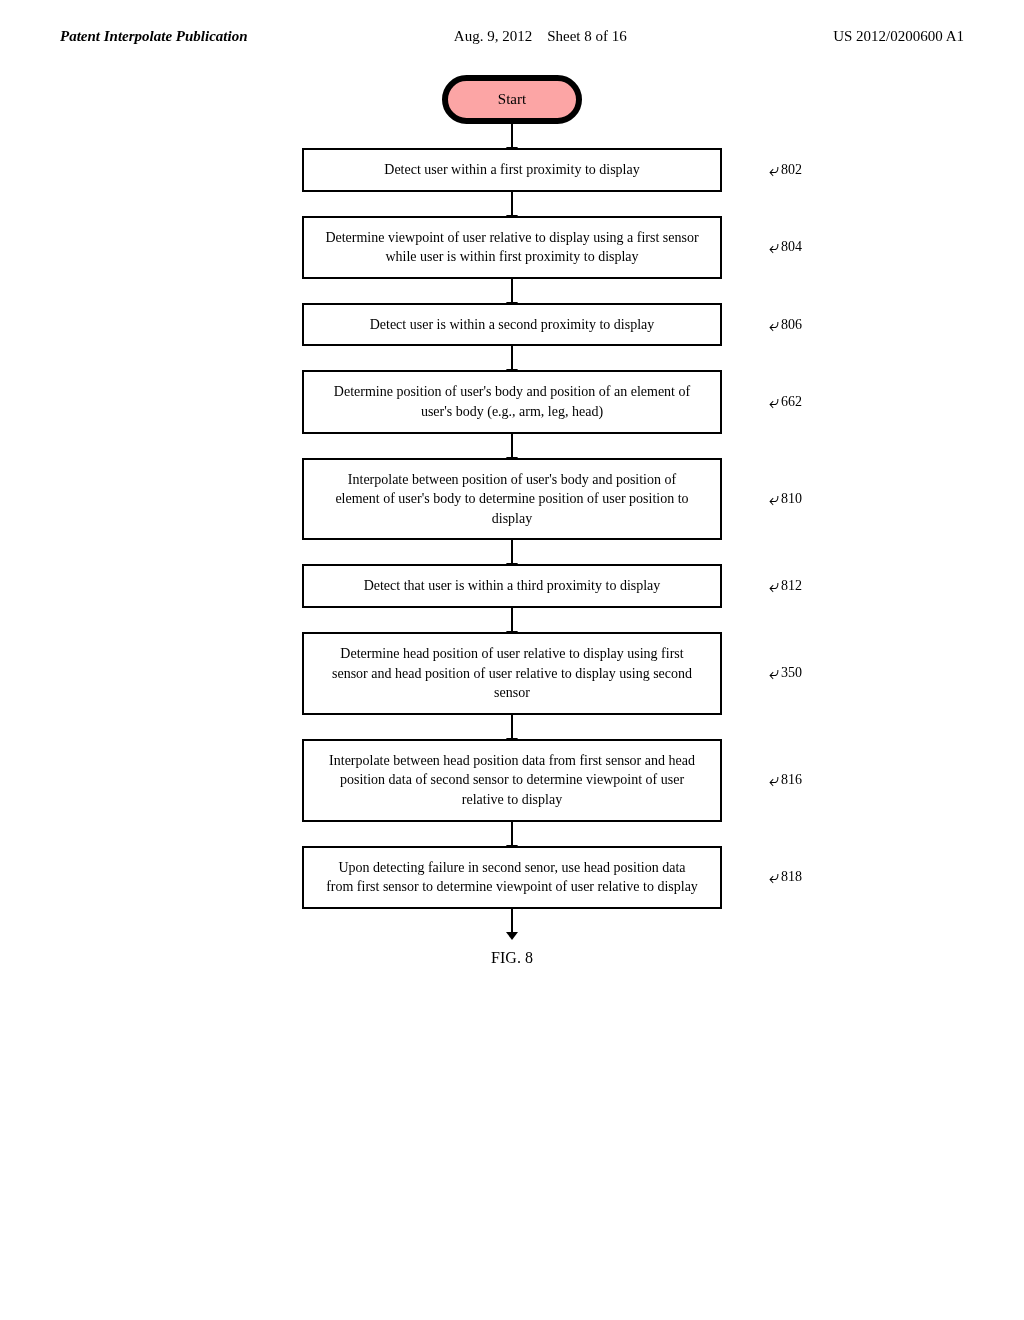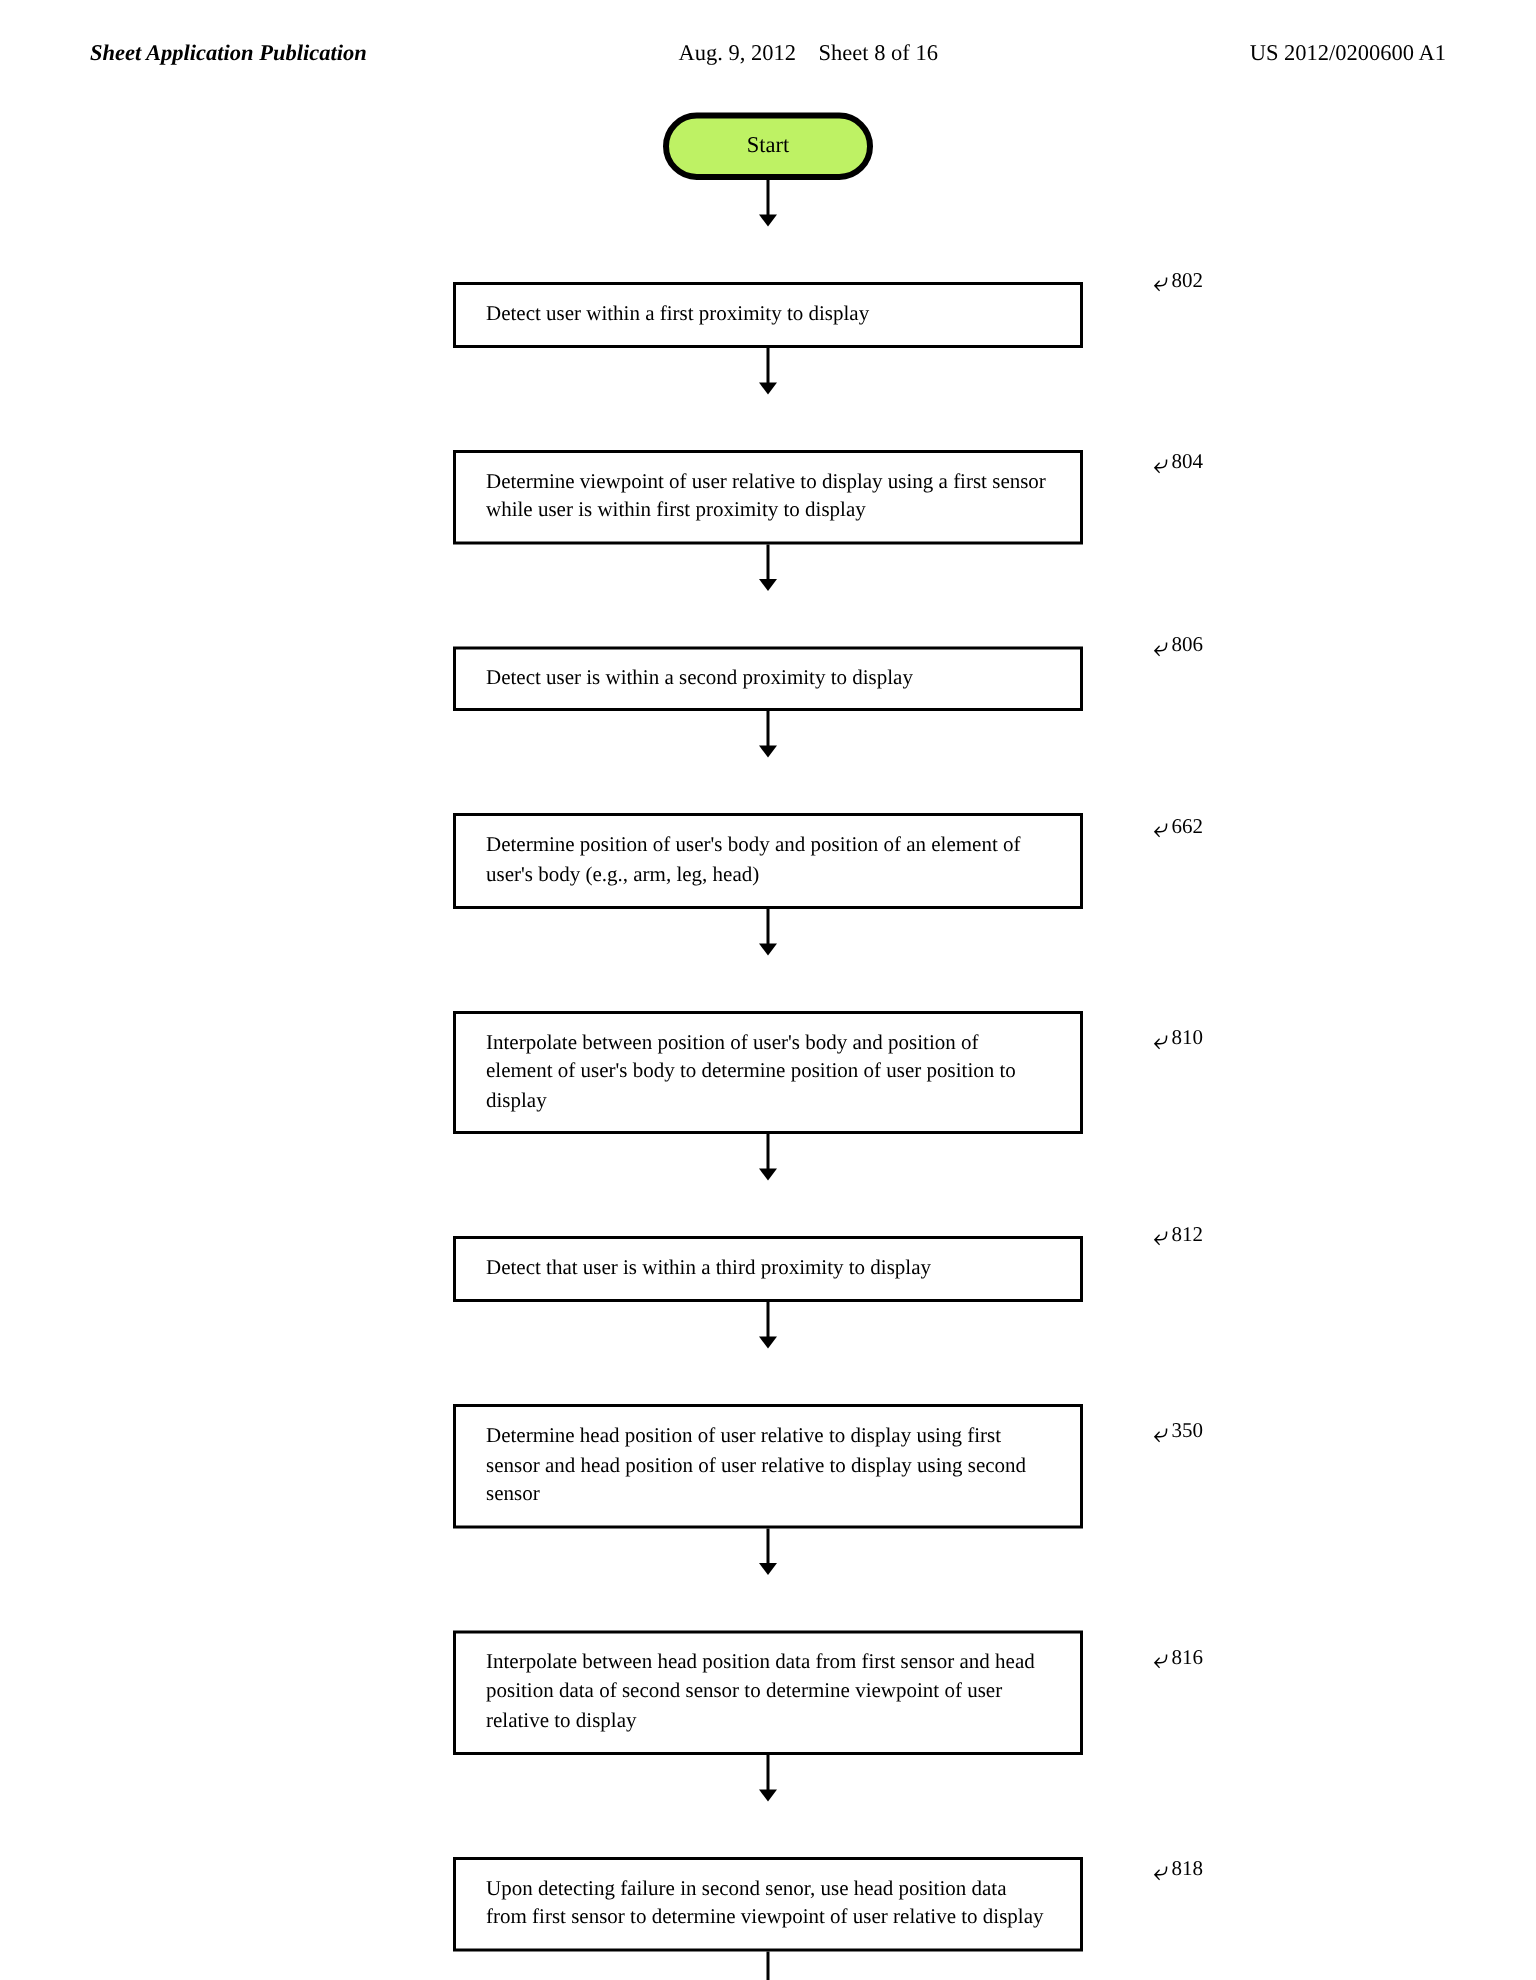--- a/index.html
+++ b/index.html
@@ -36,37 +36,37 @@
     .diagram-container {
       display: flex;
       flex-direction: column;
       align-items: center;
       padding-top: 30px;
       gap: 0;
     }
 
     
     .oval {
-      border: 4px solid #000000;
+      border: 6px solid #000000;
       border-radius: 50px;
       padding: 10px 40px;
       text-align: center;
       font-size: 15px;
-      background: #bef264;
+      background: #fca5a5;
       min-width: 140px;
     }
 
     .rect {
       border: 2px solid #000;
       padding: 10px 20px;
+      text-align: center;
       font-size: 14px;
       background: #fff;
       width: 420px;
       line-height: 1.4;
-      margin-top: 44px;
     }
 
     .arrow-down {
       width: 2px;
       height: 24px;
       background: #000;
       position: relative;
       margin: 0 auto;
     }
 
@@ -112,21 +112,21 @@
       display: flex;
       align-items: center;
       gap: 12px;
       margin-top: 8px;
     }
   </style>
 </head>
 <body>
 
 <div class="header">
-  <div class="header-left">Sheet Application Publication</div>
+  <div class="header-left">Patent Interpolate Publication</div>
   <div class="header-center">
     <span>Aug. 9, 2012</span>&nbsp;&nbsp;&nbsp;
     <span>Sheet 8 of 16</span>
   </div>
   <div class="header-right">US 2012/0200600 A1</div>
 </div>
 
 <div class="diagram-container">
 
   <div class="flow-step">

